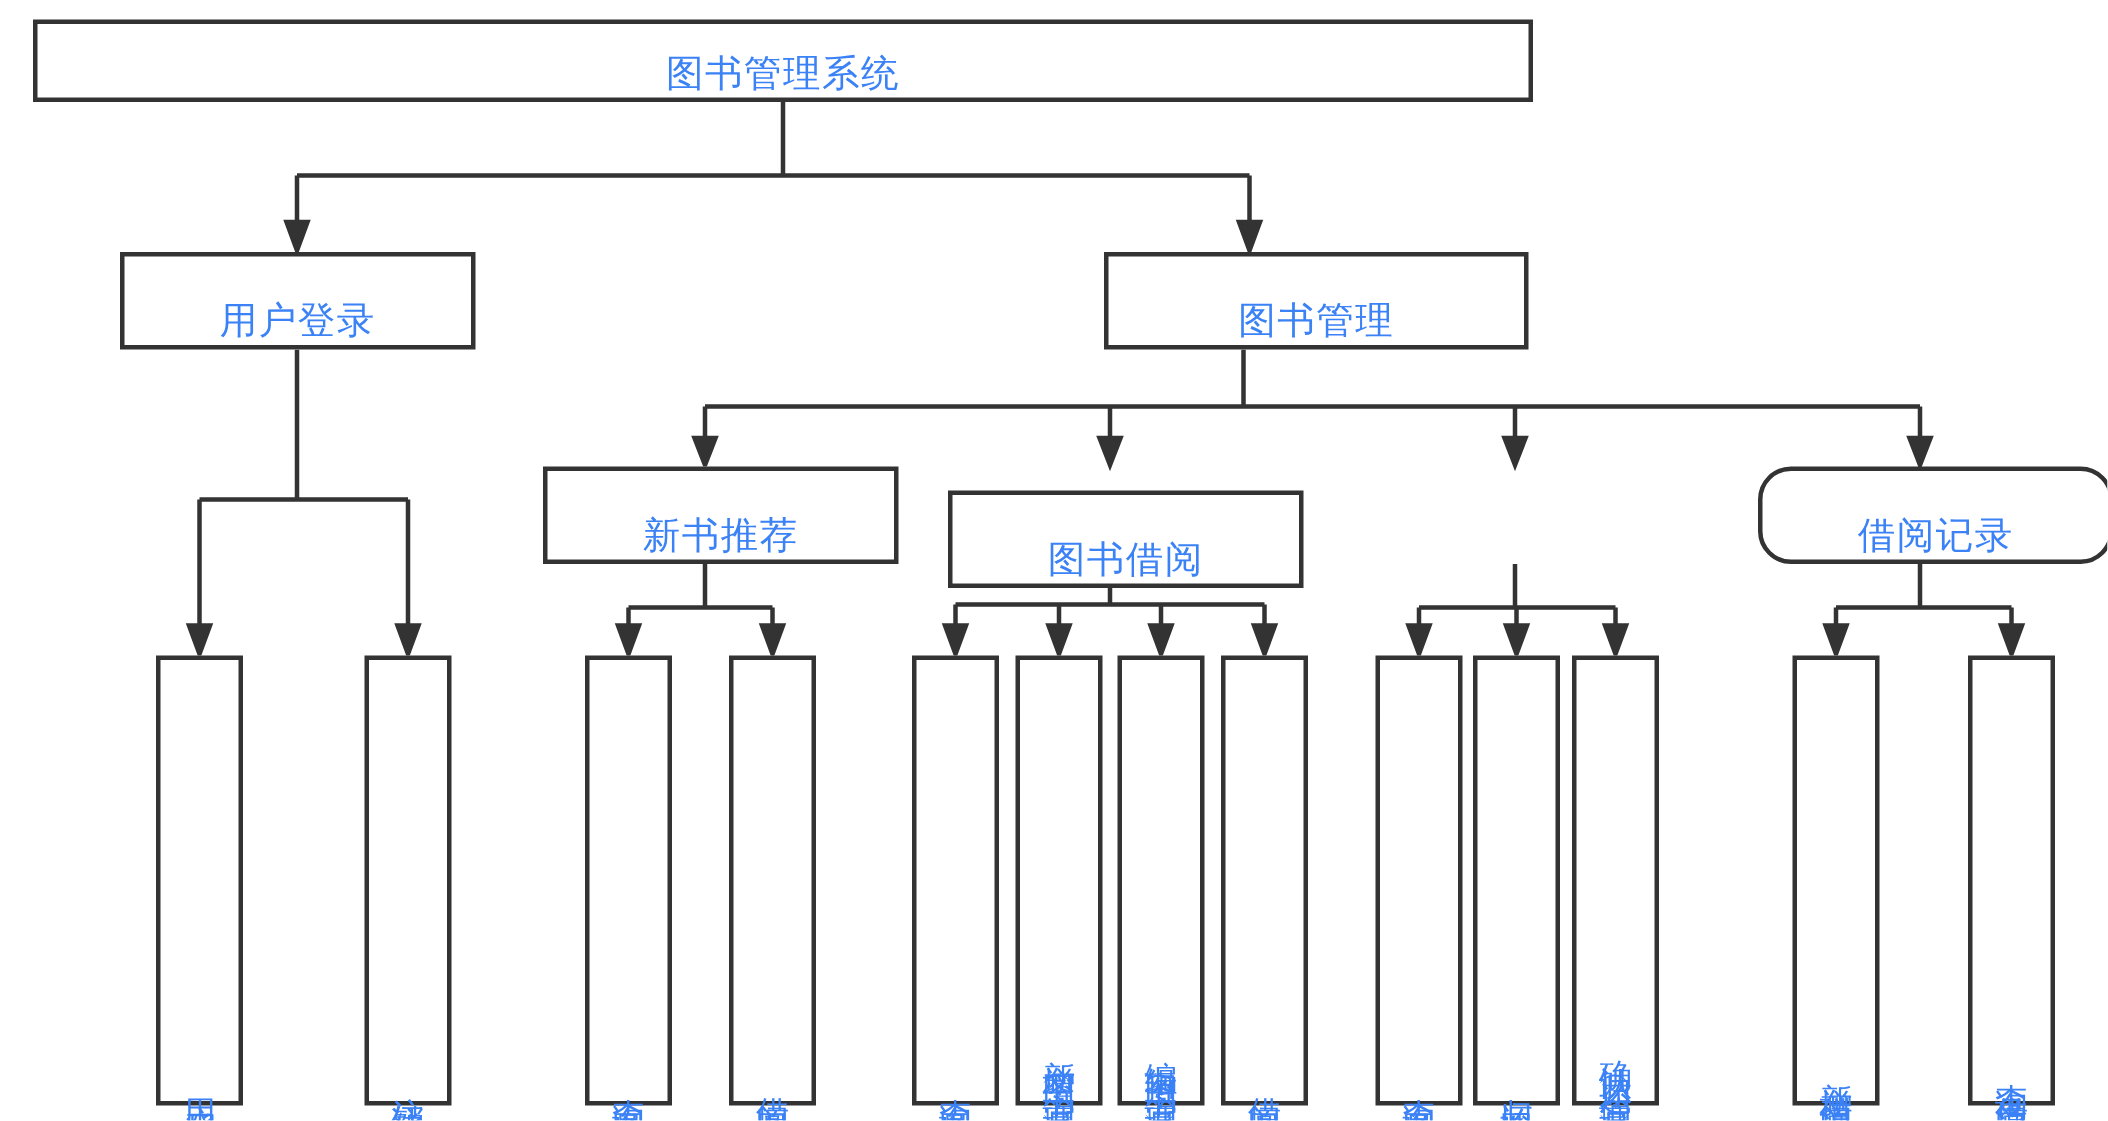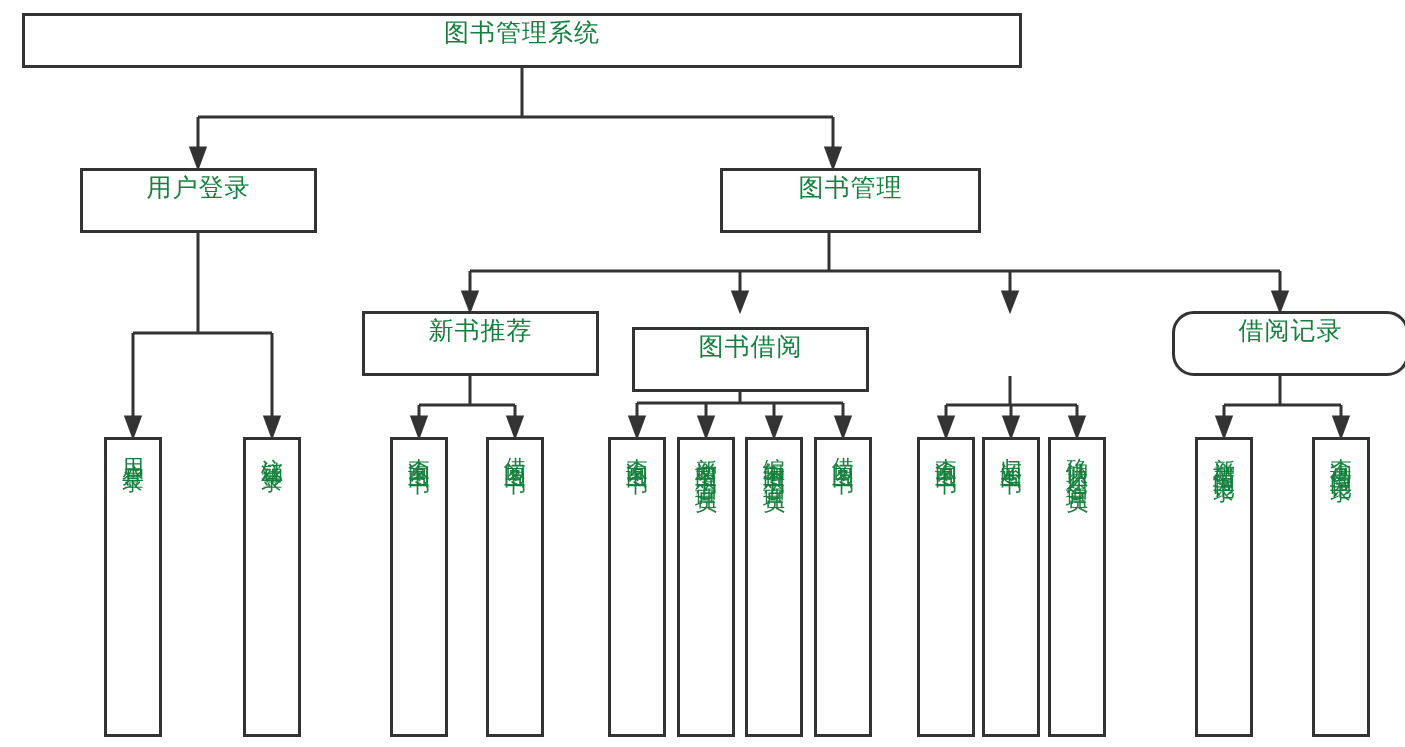--- a/index.html
+++ b/index.html
@@ -14,30 +14,30 @@
   .connectors {
     position: absolute;
     left: 0; top: 0;
     width: 1405px; height: 747px;
   }
   .box {
     position: absolute;
     box-sizing: border-box;
     border: 3px solid #333333;
     background: #ffffff;
-    color: #15803d;
+    color: #3b82f6;
     display: flex;
-    align-items: flex-start;
+    align-items: flex-end;
     justify-content: center;
     text-align: center;
   }
   .h-label { font-size: 25px; letter-spacing: 1px; white-space: nowrap; }
   .root-box   { left: 22px;  top: 13px;  width: 1000px; height: 55px; }
   .l2-login   { left: 80px;  top: 168px; width: 237px;  height: 65px; }
-  .l2-mgmt    { left: 720px; top: 168px; width: 261px;  height: 65px; }
+  .l2-mgmt    { left: 736px; top: 168px; width: 283px;  height: 65px; }
   .l3 { top: 311px; width: 237px; height: 65px; }
   .l3-recommend { left: 362px; }
   .l3-borrow    { left: 632px; margin-top: 16px; }
   .l3-current   { left: 902px; }
   .l3-records   { left: 1172px; border-radius: 22px; }
   .leaf { top: 437px; width: 58px; height: 300px; }
   .v-label {
     writing-mode: vertical-rl;
     text-orientation: mixed;
     font-size: 22px;

